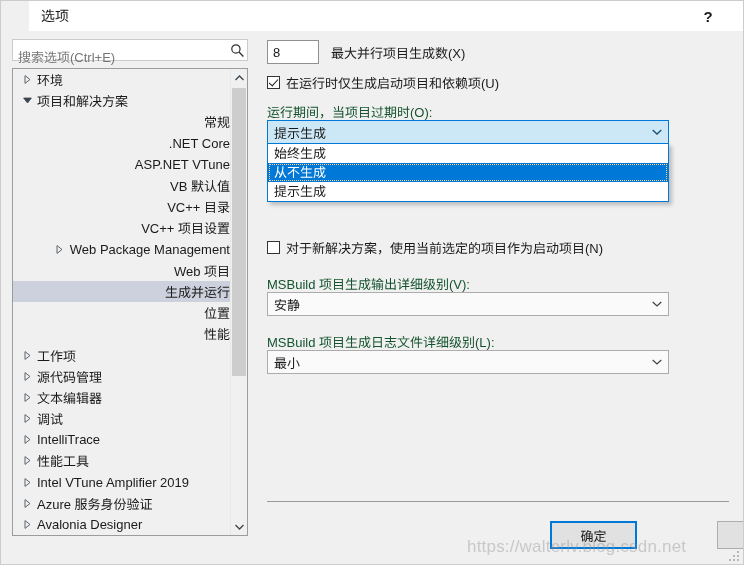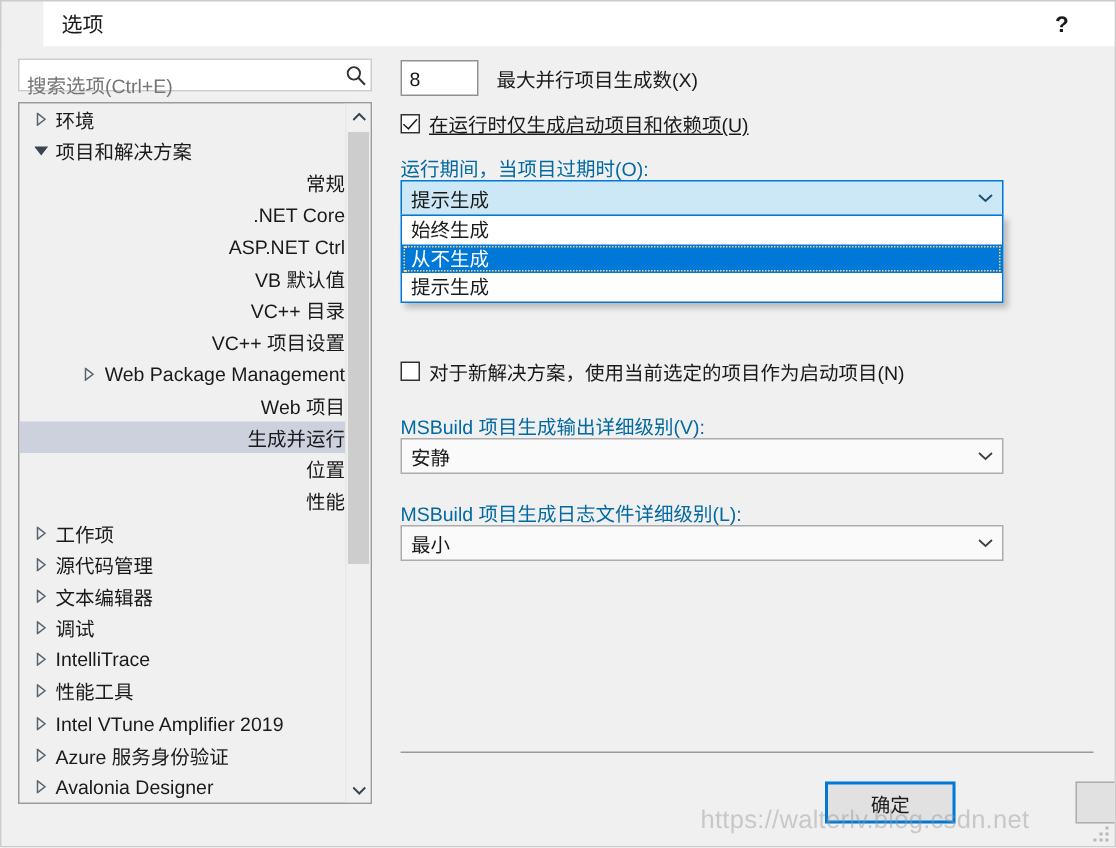--- a/index.html
+++ b/index.html
@@ -213,21 +213,21 @@
 
   .checkrow {
     position: absolute;
     left: 8px;
     display: flex;
     align-items: center;
     font-size: 13px;
     color: #1a1a1a;
     user-select: none;
   }
-  .checkrow.c1 { top: 42px; text-decoration: underline; }
+  .checkrow.c1 { top: 42px; }
   .checkrow.c2 { top: 207px; }
   .checkbox {
     width: 13px;
     height: 13px;
     box-sizing: border-box;
     border: 1px solid #333333;
     background: #ffffff;
     margin-right: 6px;
     position: relative;
     flex: 0 0 13px;
@@ -241,21 +241,21 @@
     height: 8px;
     border: solid #1a1a1a;
     border-width: 0 1.4px 1.4px 0;
     transform: rotate(42deg);
   }
 
   .field-label {
     position: absolute;
     left: 8px;
     font-size: 13px;
-    color: #0369a1;
+    color: #14532d;
     user-select: none;
   }
   .lbl-expired { top: 71px; }
   .lbl-msb-out { top: 243px; }
   .lbl-msb-log { top: 301px; }
 
   .combo {
     position: absolute;
     left: 8px;
     width: 402px;
@@ -433,21 +433,21 @@
           <div class="tree-item lvl1">
             <span class="tree-expander"></span>
             <span class="tree-label">常规</span>
           </div>
           <div class="tree-item lvl1">
             <span class="tree-expander"></span>
             <span class="tree-label">.NET Core</span>
           </div>
           <div class="tree-item lvl1">
             <span class="tree-expander"></span>
-            <span class="tree-label">ASP.NET Ctrl</span>
+            <span class="tree-label">ASP.NET VTune</span>
           </div>
           <div class="tree-item lvl1">
             <span class="tree-expander"></span>
             <span class="tree-label">VB 默认值</span>
           </div>
           <div class="tree-item lvl1">
             <span class="tree-expander"></span>
             <span class="tree-label">VC++ 目录</span>
           </div>
           <div class="tree-item lvl1">

